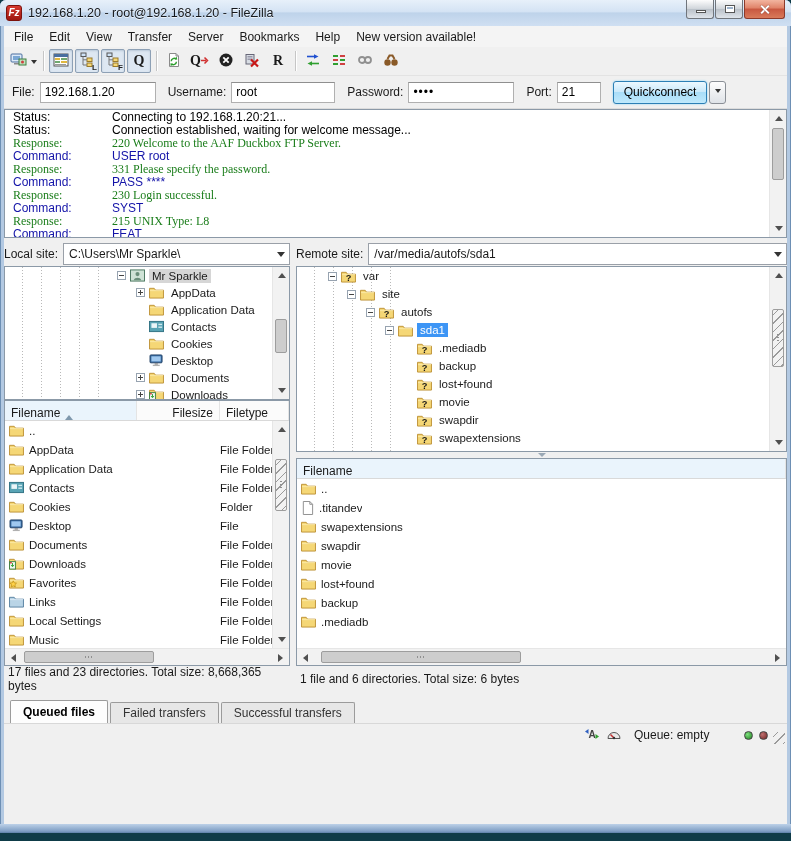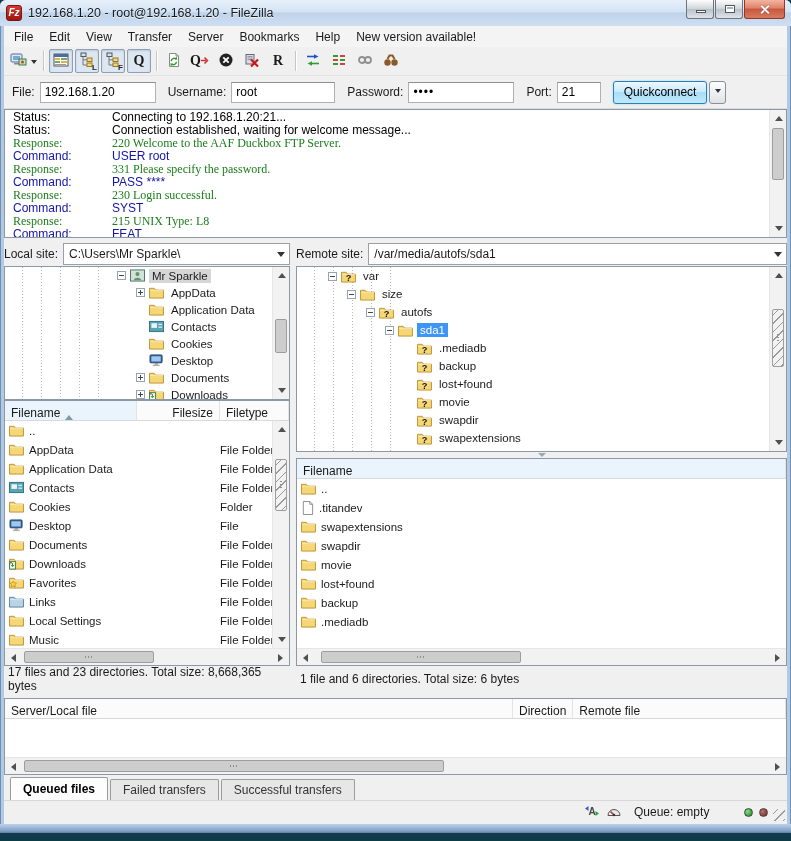--- a/index.html
+++ b/index.html
@@ -710,21 +710,21 @@
             </div>
             <div class="trow">
               <span style="flex: 0 0 50px;"></span>
               <span class="expander"></span>
               <span class="ticon">
                 <svg width="15" height="13" viewBox="0 0 16 14">
                   <path d="M0.5 2.5 h5 l1.5 2 h8.5 v8.5 h-15 z" fill="#f5d776" stroke="#bc9033"></path>
                   <path d="M1 5 h14" stroke="#fbe9a8"></path>
                 </svg>
               </span>
-              <span class="tlabel">size</span>
+              <span class="tlabel">site</span>
             </div>
             <div class="trow">
               <span style="flex: 0 0 69px;"></span>
               <span class="expander"></span>
               <span class="ticon">
                 <svg width="15" height="13" viewBox="0 0 16 14">
                   <path d="M0.5 2.5 h5 l1.5 2 h8.5 v8.5 h-15 z" fill="#f5d776" stroke="#bc9033"></path>
                   <path d="M1 5 h14" stroke="#fbe9a8"></path>
                   <text x="8" y="11.5" font-size="10" font-weight="bold" fill="#1a1a1a" text-anchor="middle">?</text>
                 </svg>
@@ -944,43 +944,20 @@
                 <div class="tri-right"></div>
               </div>
           </div>
         </div>
         <div class="pane-status">1 file and 6 directories. Total size: 6 bytes</div>
       </div>
     </div>
 
     <div class="qsash"></div>
 
-    <div class="queue">
-      <div class="lheader q-cols" id="queueheader">
-          <div class="hcell" style="flex: 0 0 508px;">
-            <span>Server/Local file</span>
-          </div>
-          <div class="hcell" style="flex: 0 0 53px;">
-            <span>Direction</span>
-          </div>
-          <div class="hcell" style="flex: 1 1 0%;">
-            <span>Remote file</span>
-          </div>
-        </div>
-      <div class="q-body"></div>
-      <div class="hscroll">
-        <div class="sb-btn sb-left">
-            <div class="tri-left"></div>
-          </div>
-        <div class="hthumb" style="left:19px; width:420px;"></div>
-        <div class="sb-btn sb-right">
-            <div class="tri-right"></div>
-          </div>
-      </div>
-    </div>
 
     <div class="tabsrow" id="tabsrow">
         <div class="tab active">Queued files</div>
         <div class="tab">Failed transfers</div>
         <div class="tab">Successful transfers</div>
       </div>
 
     <div class="statusbar">
       <div class="sb-icons">
         <span id="icon-transfertype"><svg width="16" height="14">

